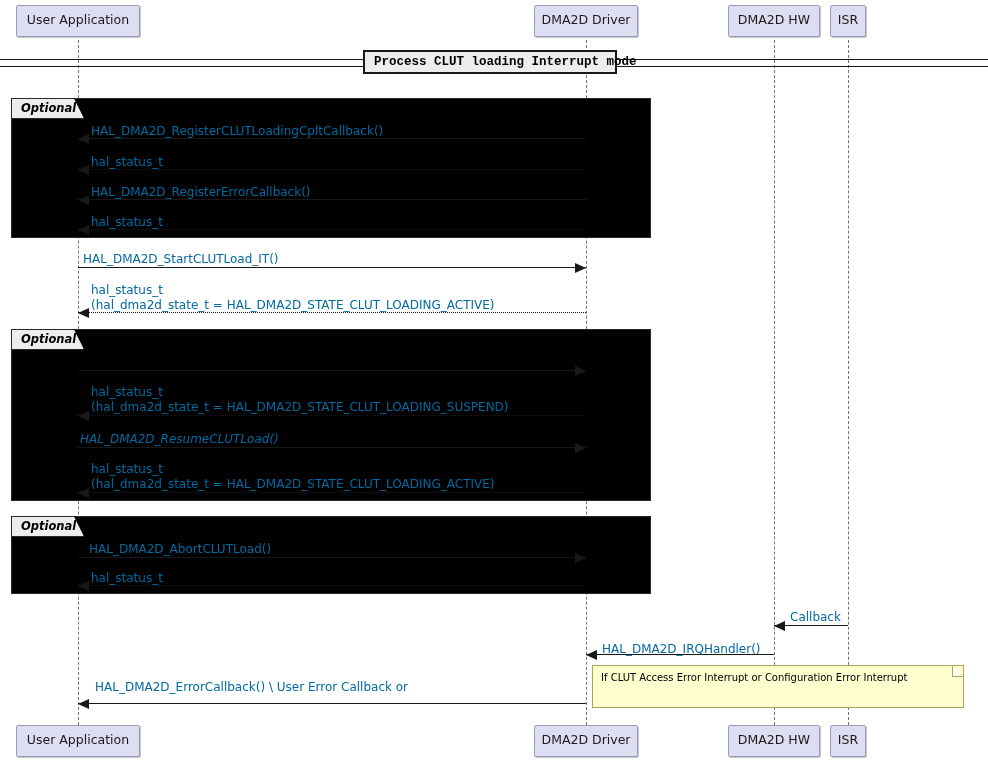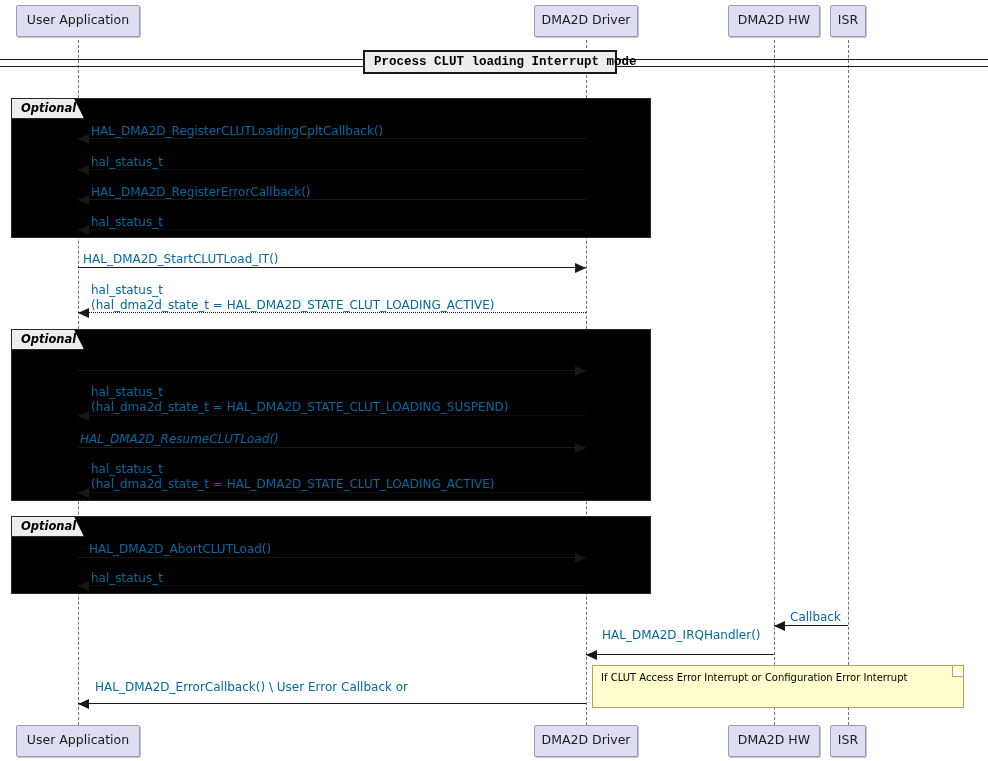--- a/index.html
+++ b/index.html
@@ -233,21 +233,21 @@
     <div class="msg-label" style="left: 91px; top: 571px;">
       <div>hal_status_t</div>
     </div>
     <div class="msg-line" style="left: 774px; top: 625px; width: 74px;"></div>
     <div class="arrowhead left" style="top: 620.5px; left: 774px;"></div>
     <div class="msg-label" style="left: 790px; top: 610px;">
       <div>Callback</div>
     </div>
     <div class="msg-line" style="left: 586px; top: 654px; width: 188px;"></div>
     <div class="arrowhead left" style="top: 649.5px; left: 586px;"></div>
-    <div class="msg-label" style="left: 602px; top: 628px;">
+    <div class="msg-label" style="left: 602px; top: 642px;">
       <div>HAL_DMA2D_IRQHandler()</div>
     </div>
     <div class="msg-line" style="left: 78px; top: 703px; width: 508px;"></div>
     <div class="arrowhead left" style="top: 698.5px; left: 78px;"></div>
     <div class="msg-label" style="left: 95px; top: 680px;">
       <div>HAL_DMA2D_ErrorCallback() \ User Error Callback or</div>
     </div>
     <div class="note" style="left: 592px; top: 665px; width: 372px; height: 43px;">
       <div>If CLUT Access Error Interrupt or Configuration Error Interrupt</div>
       <div class="note-fold"></div>

